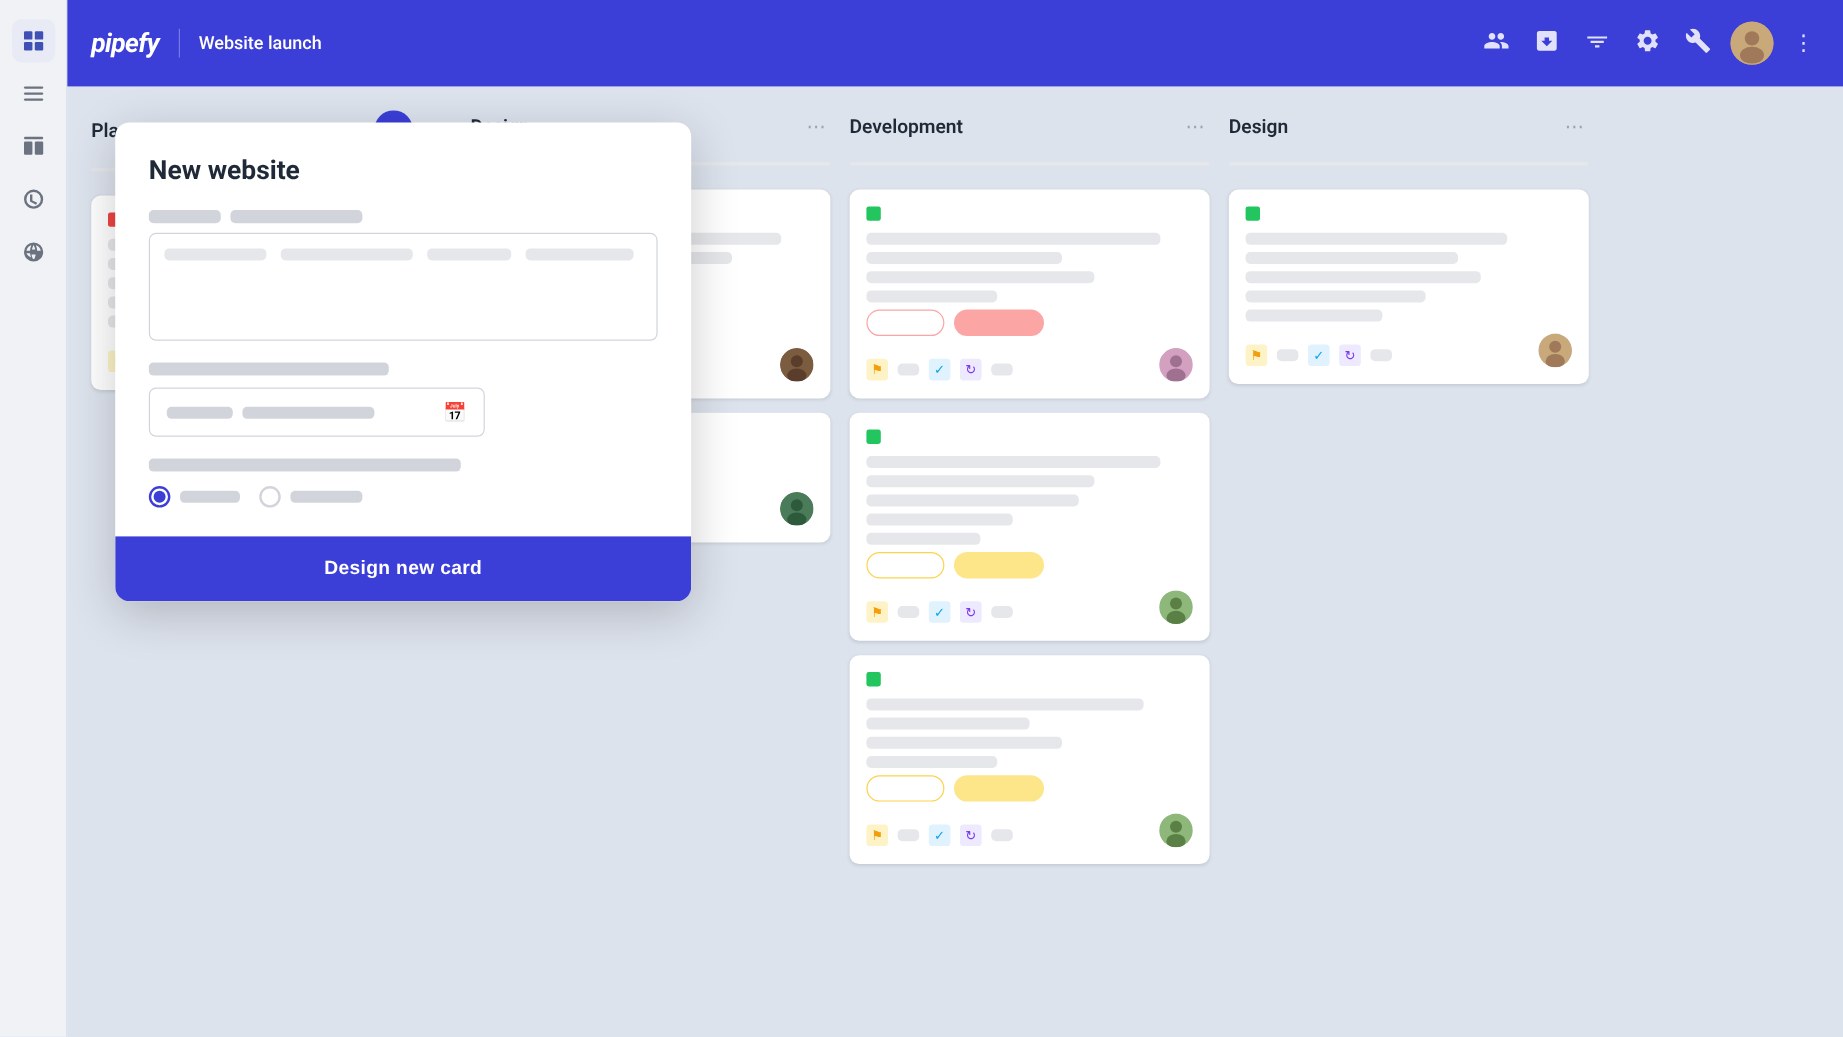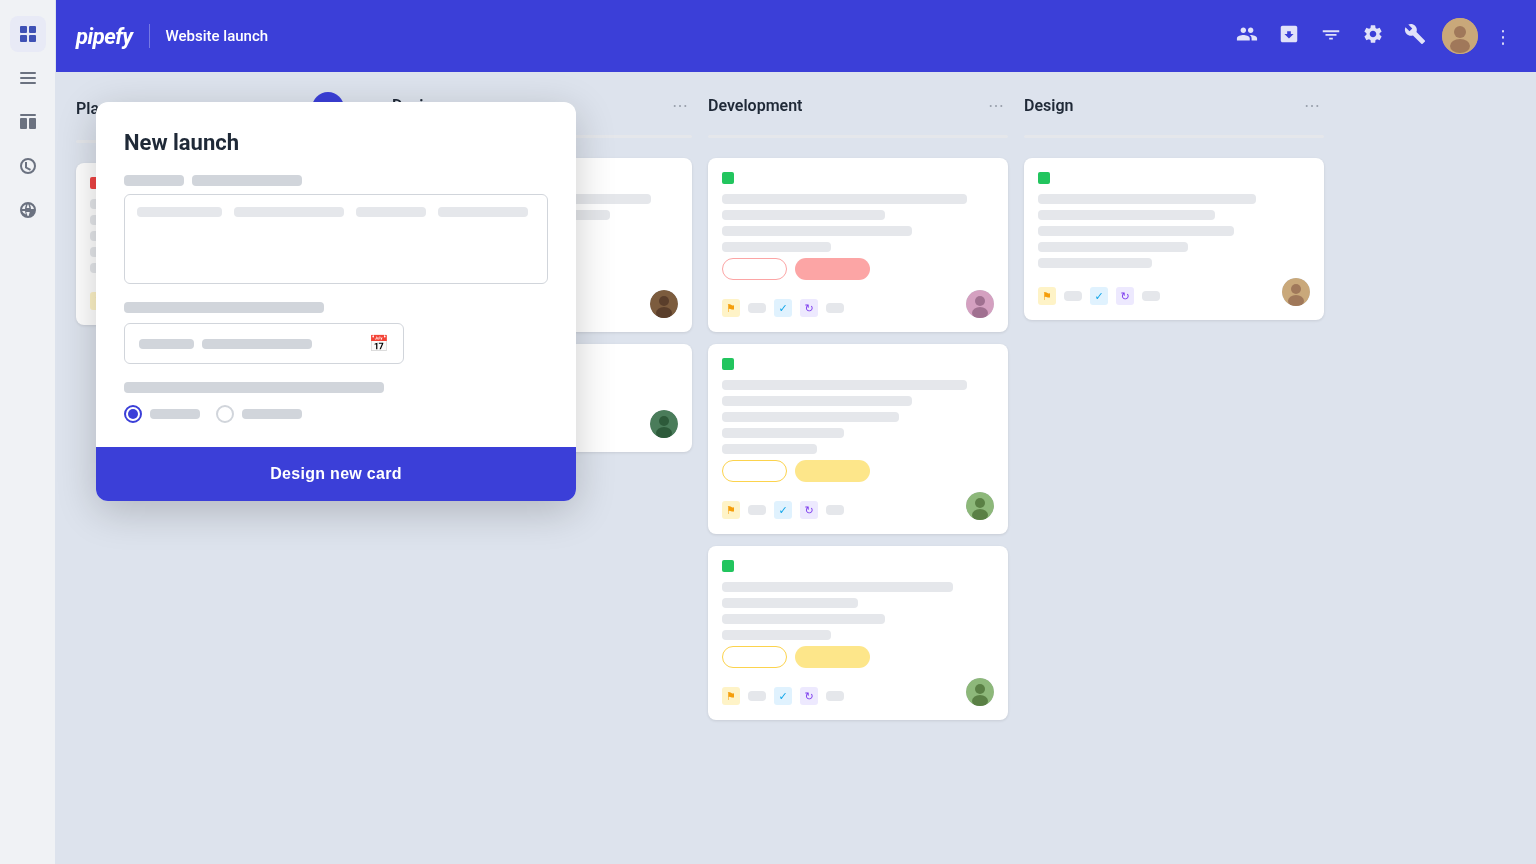--- a/index.html
+++ b/index.html
@@ -642,21 +642,21 @@
                 <circle cx="14" cy="11" r="5" fill="#a0785a"></circle>
                 <ellipse cx="14" cy="23" rx="8" ry="6" fill="#a0785a"></ellipse>
               </svg>
           </div>
         </div>
       </div>
     </div>
 
     <div class="modal">
       <div class="modal-body">
-        <div class="modal-title">New launch</div>
+        <div class="modal-title">New website</div>
 
         <div class="field-label">
           <div class="field-label-skel" style="width:60px;"></div>
           <div class="field-label-skel" style="width:110px;"></div>
         </div>
 
         <div class="field-textarea">
           <div class="textarea-skel" style="width:85px;display:inline-block;"></div>
           <div class="textarea-skel" style="width:110px;display:inline-block;margin-left:6px;"></div>
           <div class="textarea-skel" style="width:70px;display:inline-block;margin-left:6px;"></div>

